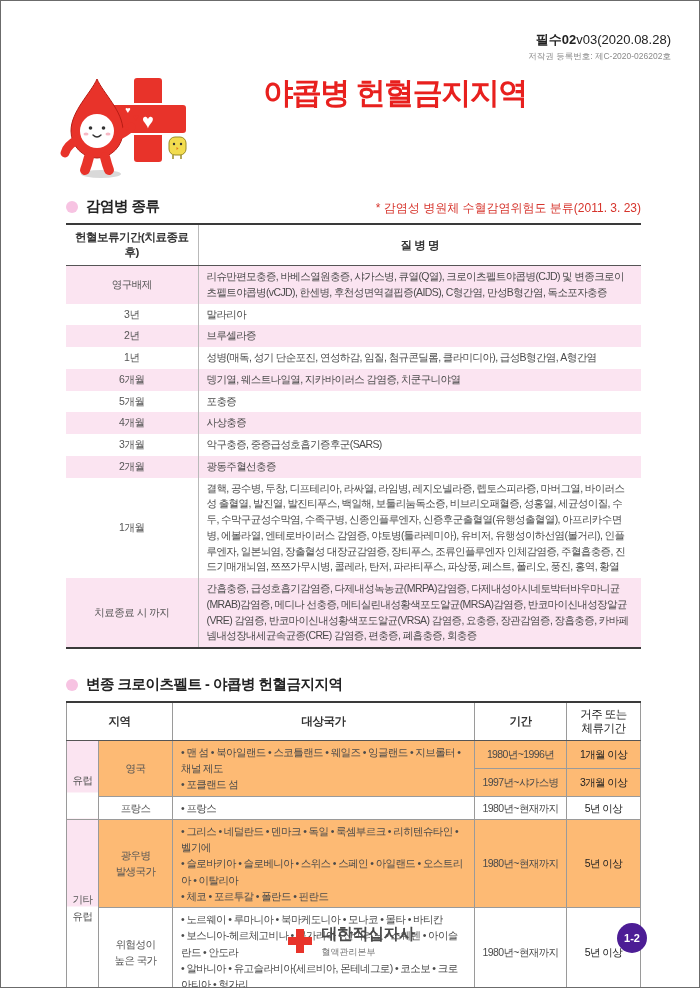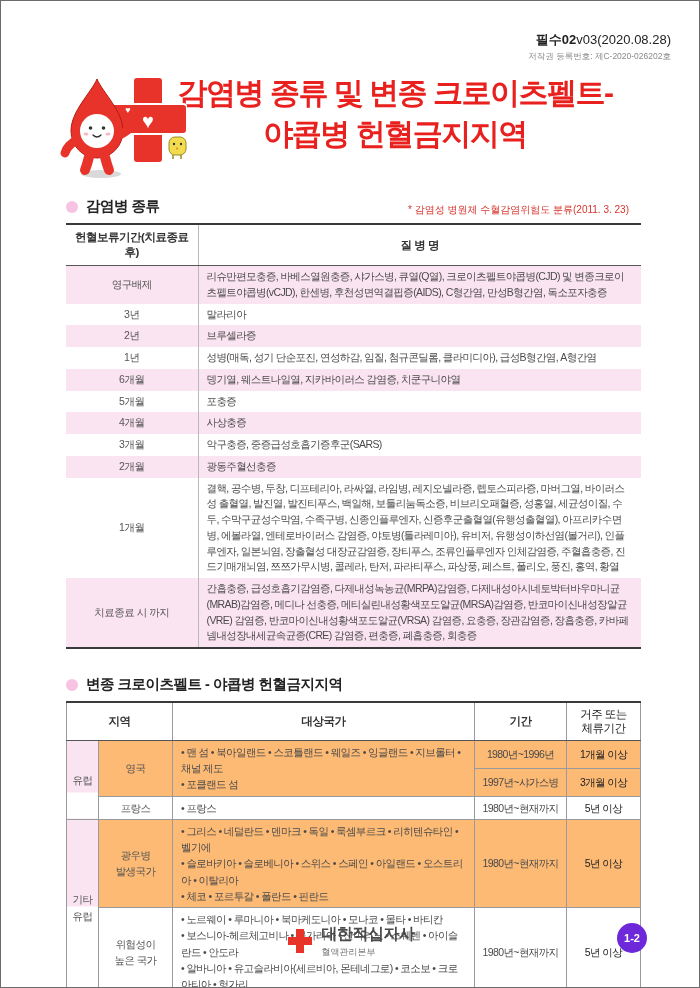--- a/index.html
+++ b/index.html
@@ -24,21 +24,21 @@
   }
 
   
   .content { position:absolute; top:196px; left:65px; width:575px; }
 
   .section-head { position:relative; margin-bottom:6px; height:20px; }
   .sec-bullet { display:inline-block; width:12px; height:12px; border-radius:50%;
     background:#f7c3e2; vertical-align:middle; margin-right:8px; }
   .sec-title { display:inline-block; vertical-align:middle; font-size:14.5px;
     font-weight:bold; color:#222; letter-spacing:-0.5px; }
-  .sec-note { position:absolute; right:12px; bottom:0; font-size:10px; color:#d6342c; }
+  .sec-note { position:absolute; right:0; bottom:0; font-size:12px; color:#d6342c; }
 
   
   table { border-collapse:collapse; width:100%; }
   .t1 { border-bottom:2px solid #3a3a3a; }
   .t1 thead th {
     border-top:2px solid #3a3a3a; border-bottom:1.5px solid #555;
     font-size:11.5px; font-weight:bold; color:#333; padding:5px 4px; letter-spacing:-0.5px;
   }
   .t1 .col-period { width:132px;margin-top:6px; }
   .t1 td { font-size:10.5px; line-height:1.5; vertical-align:middle; }
@@ -64,21 +64,21 @@
   .bg-grad-etc { background:linear-gradient(to bottom, #fbe4f1 0 50%, #ffffff 50% 100%); }
   .sec2 { margin-top:26px; }
 
   
   .footer { position:absolute; bottom:28px; left:0; width:100%; text-align:center; }
   .footer-inner { display:inline-flex; align-items:flex-end; gap:8px; }
   .footer-texts { text-align:left; }
   .footer-org { font-size:16px; font-weight:bold; color:#4a4a4a; letter-spacing:-0.5px; }
   .footer-dept { font-size:9px; color:#777; margin-top:1px; }
   .page-badge { position:absolute; right:52px; bottom:34px; width:30px; height:30px;
-    border-radius:50%; background:#6d28d9; color:#fff; font-size:11px; font-weight:bold;
+    border-radius:50%; background:#4c1d95; color:#fff; font-size:11px; font-weight:bold;
     display:flex; align-items:center; justify-content:center; }
 </style>
 </head>
 <body>
 
 <div class="page">
 
   <div class="doc-meta">
     <div class="doc-code"><b>필수02</b><span>v03(2020.08.28)</span></div>
     <div class="doc-copyright">저작권 등록번호: 제C-2020-026202호</div>
@@ -114,21 +114,20 @@
           <circle cx="44.5" cy="53" r="1.8" fill="#333"></circle>
           <path d="M34 60 q4 4 8 0" stroke="#333" stroke-width="1.4" fill="none" stroke-linecap="round"></path>
           <ellipse cx="27" cy="59" rx="2.5" ry="1.5" fill="#f7b8c4"></ellipse>
           <ellipse cx="49" cy="59" rx="2.5" ry="1.5" fill="#f7b8c4"></ellipse>
           <text x="74" y="46" font-size="10" fill="#e8332a">♥</text>
           <text x="66" y="56" font-size="7" fill="#e8332a">♥</text>
         </g>
       </svg>
     </div>
     <div class="main-title">
-      <div>감염병 종류 및 변종 크로이츠펠트-</div>
       <div>야콥병 헌혈금지지역</div>
     </div>
   </div>
 
   <div class="content">
 
     <div class="section-head">
       <span class="sec-bullet"></span><span class="sec-title">감염병 종류</span>
       <span class="sec-note">* 감염성 병원체 수혈감염위험도 분류(2011. 3. 23)</span>
     </div>

